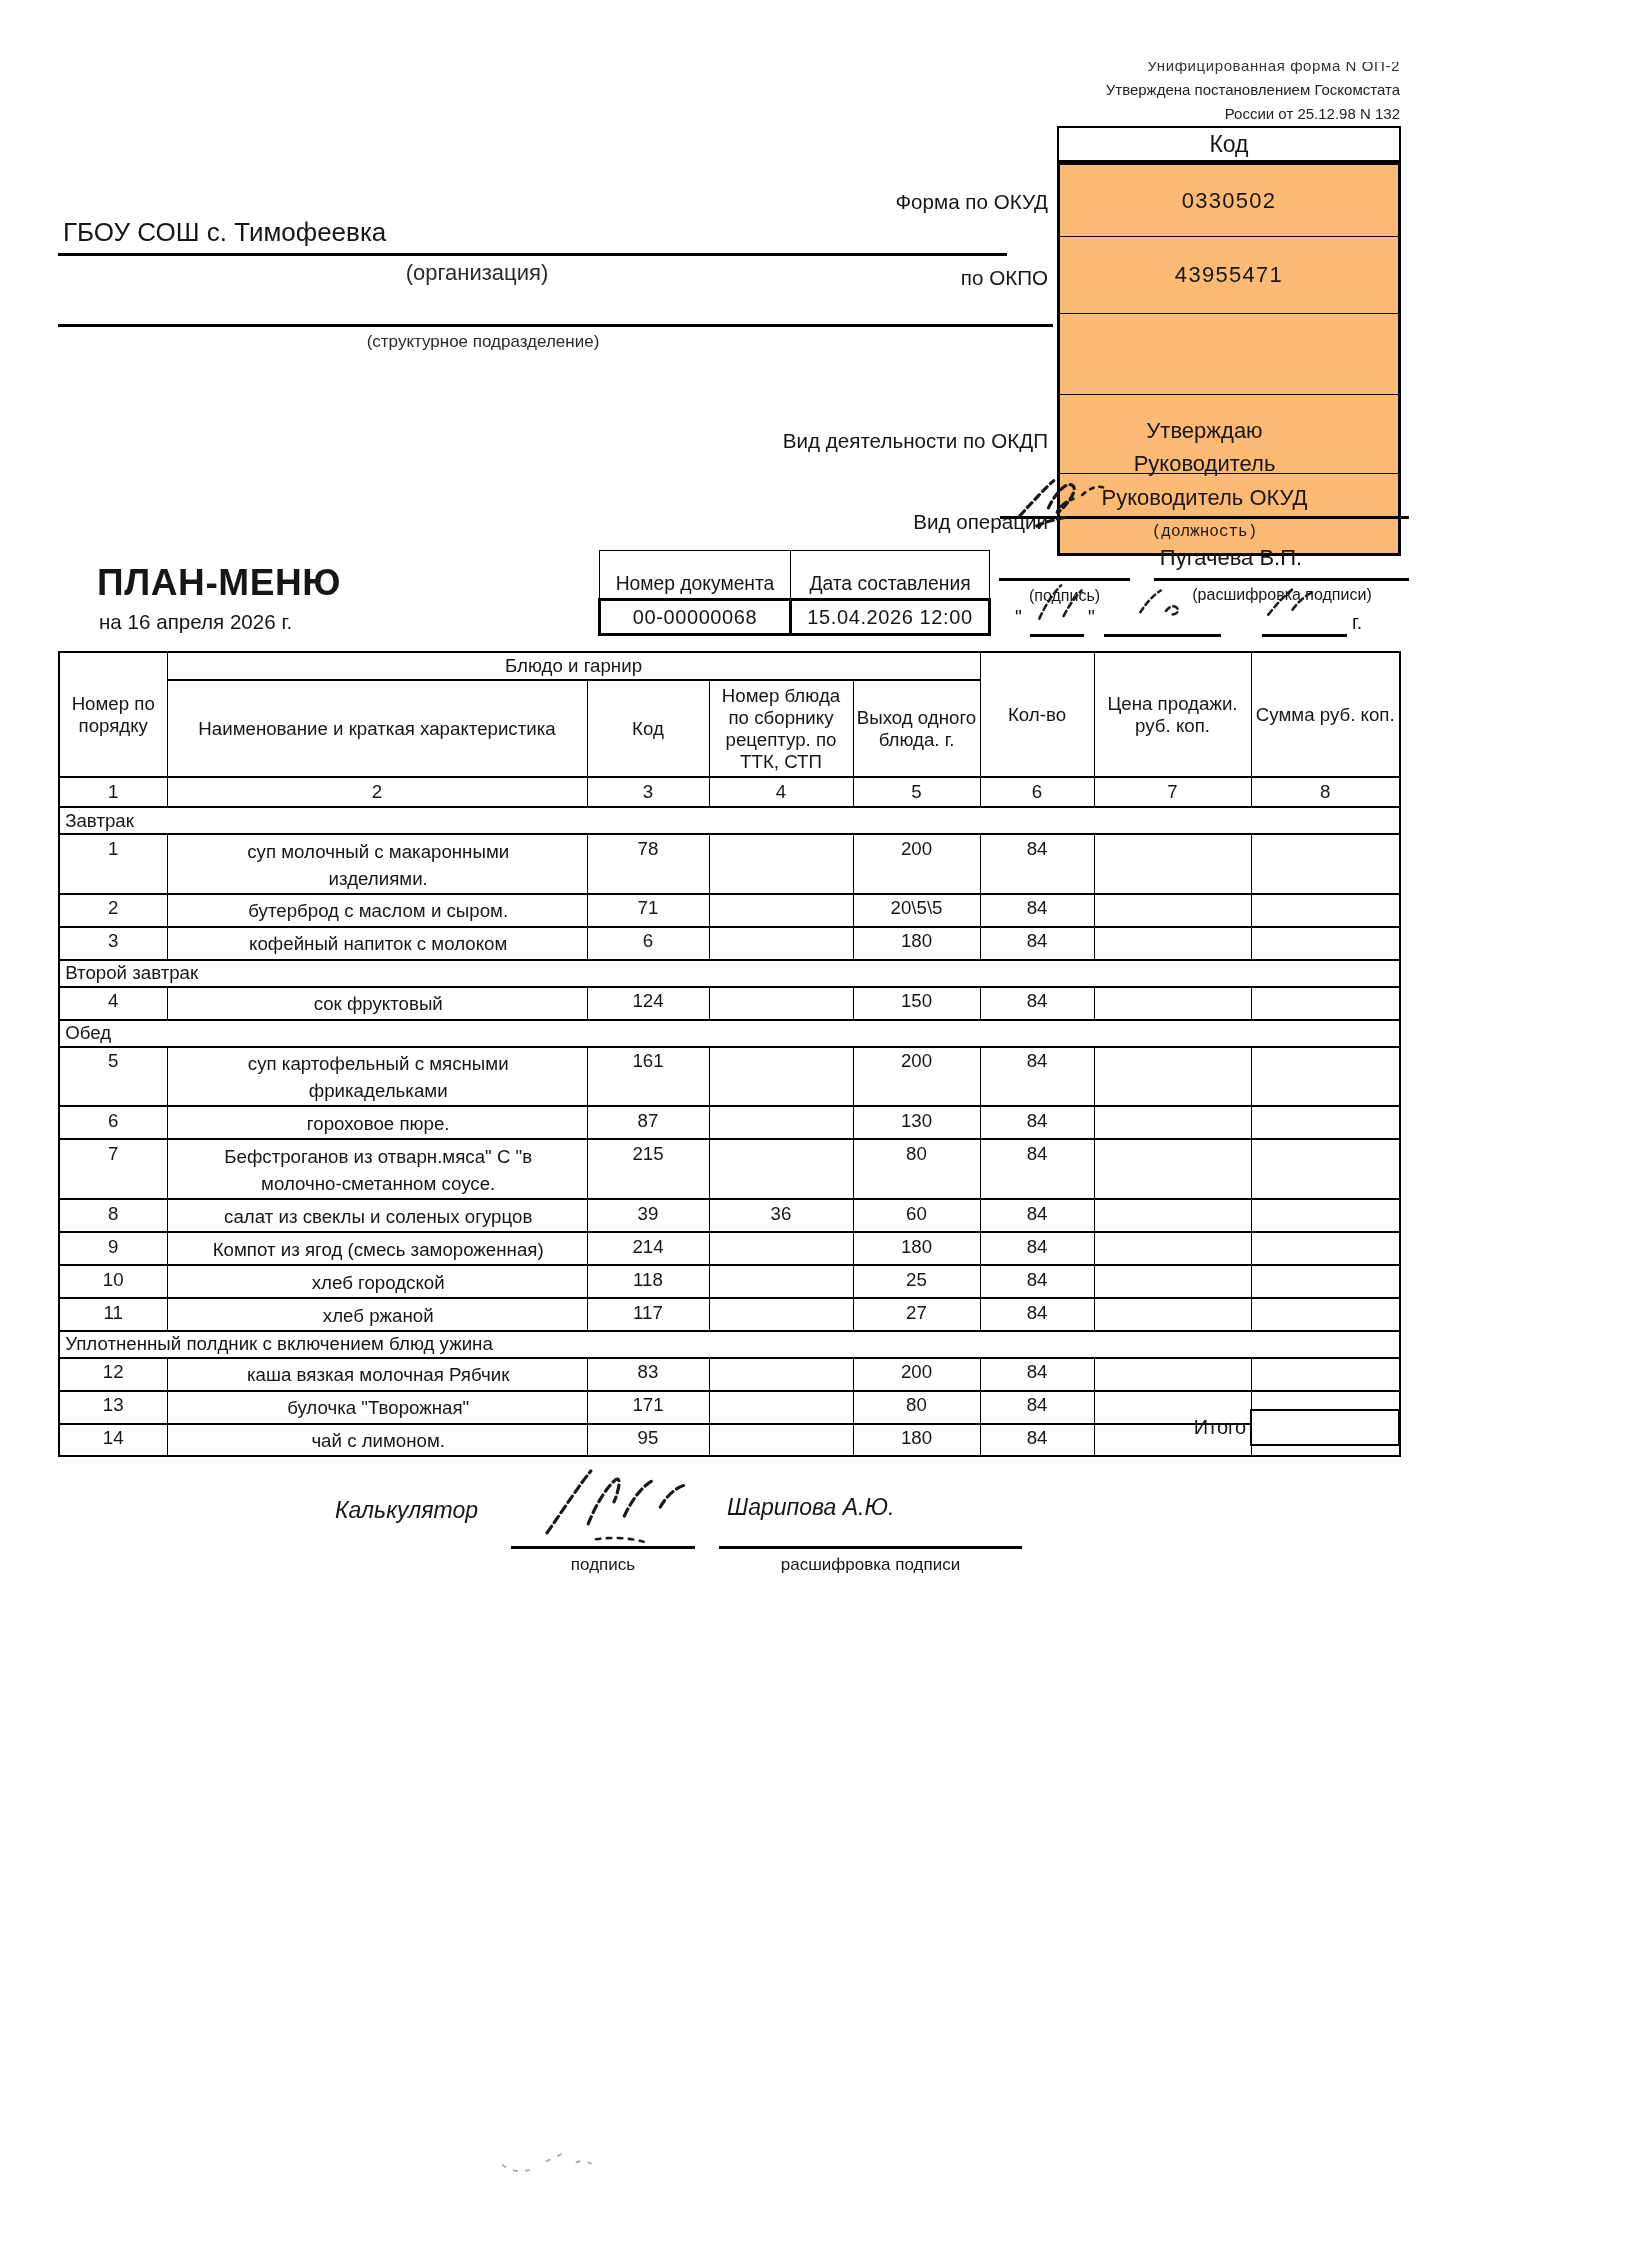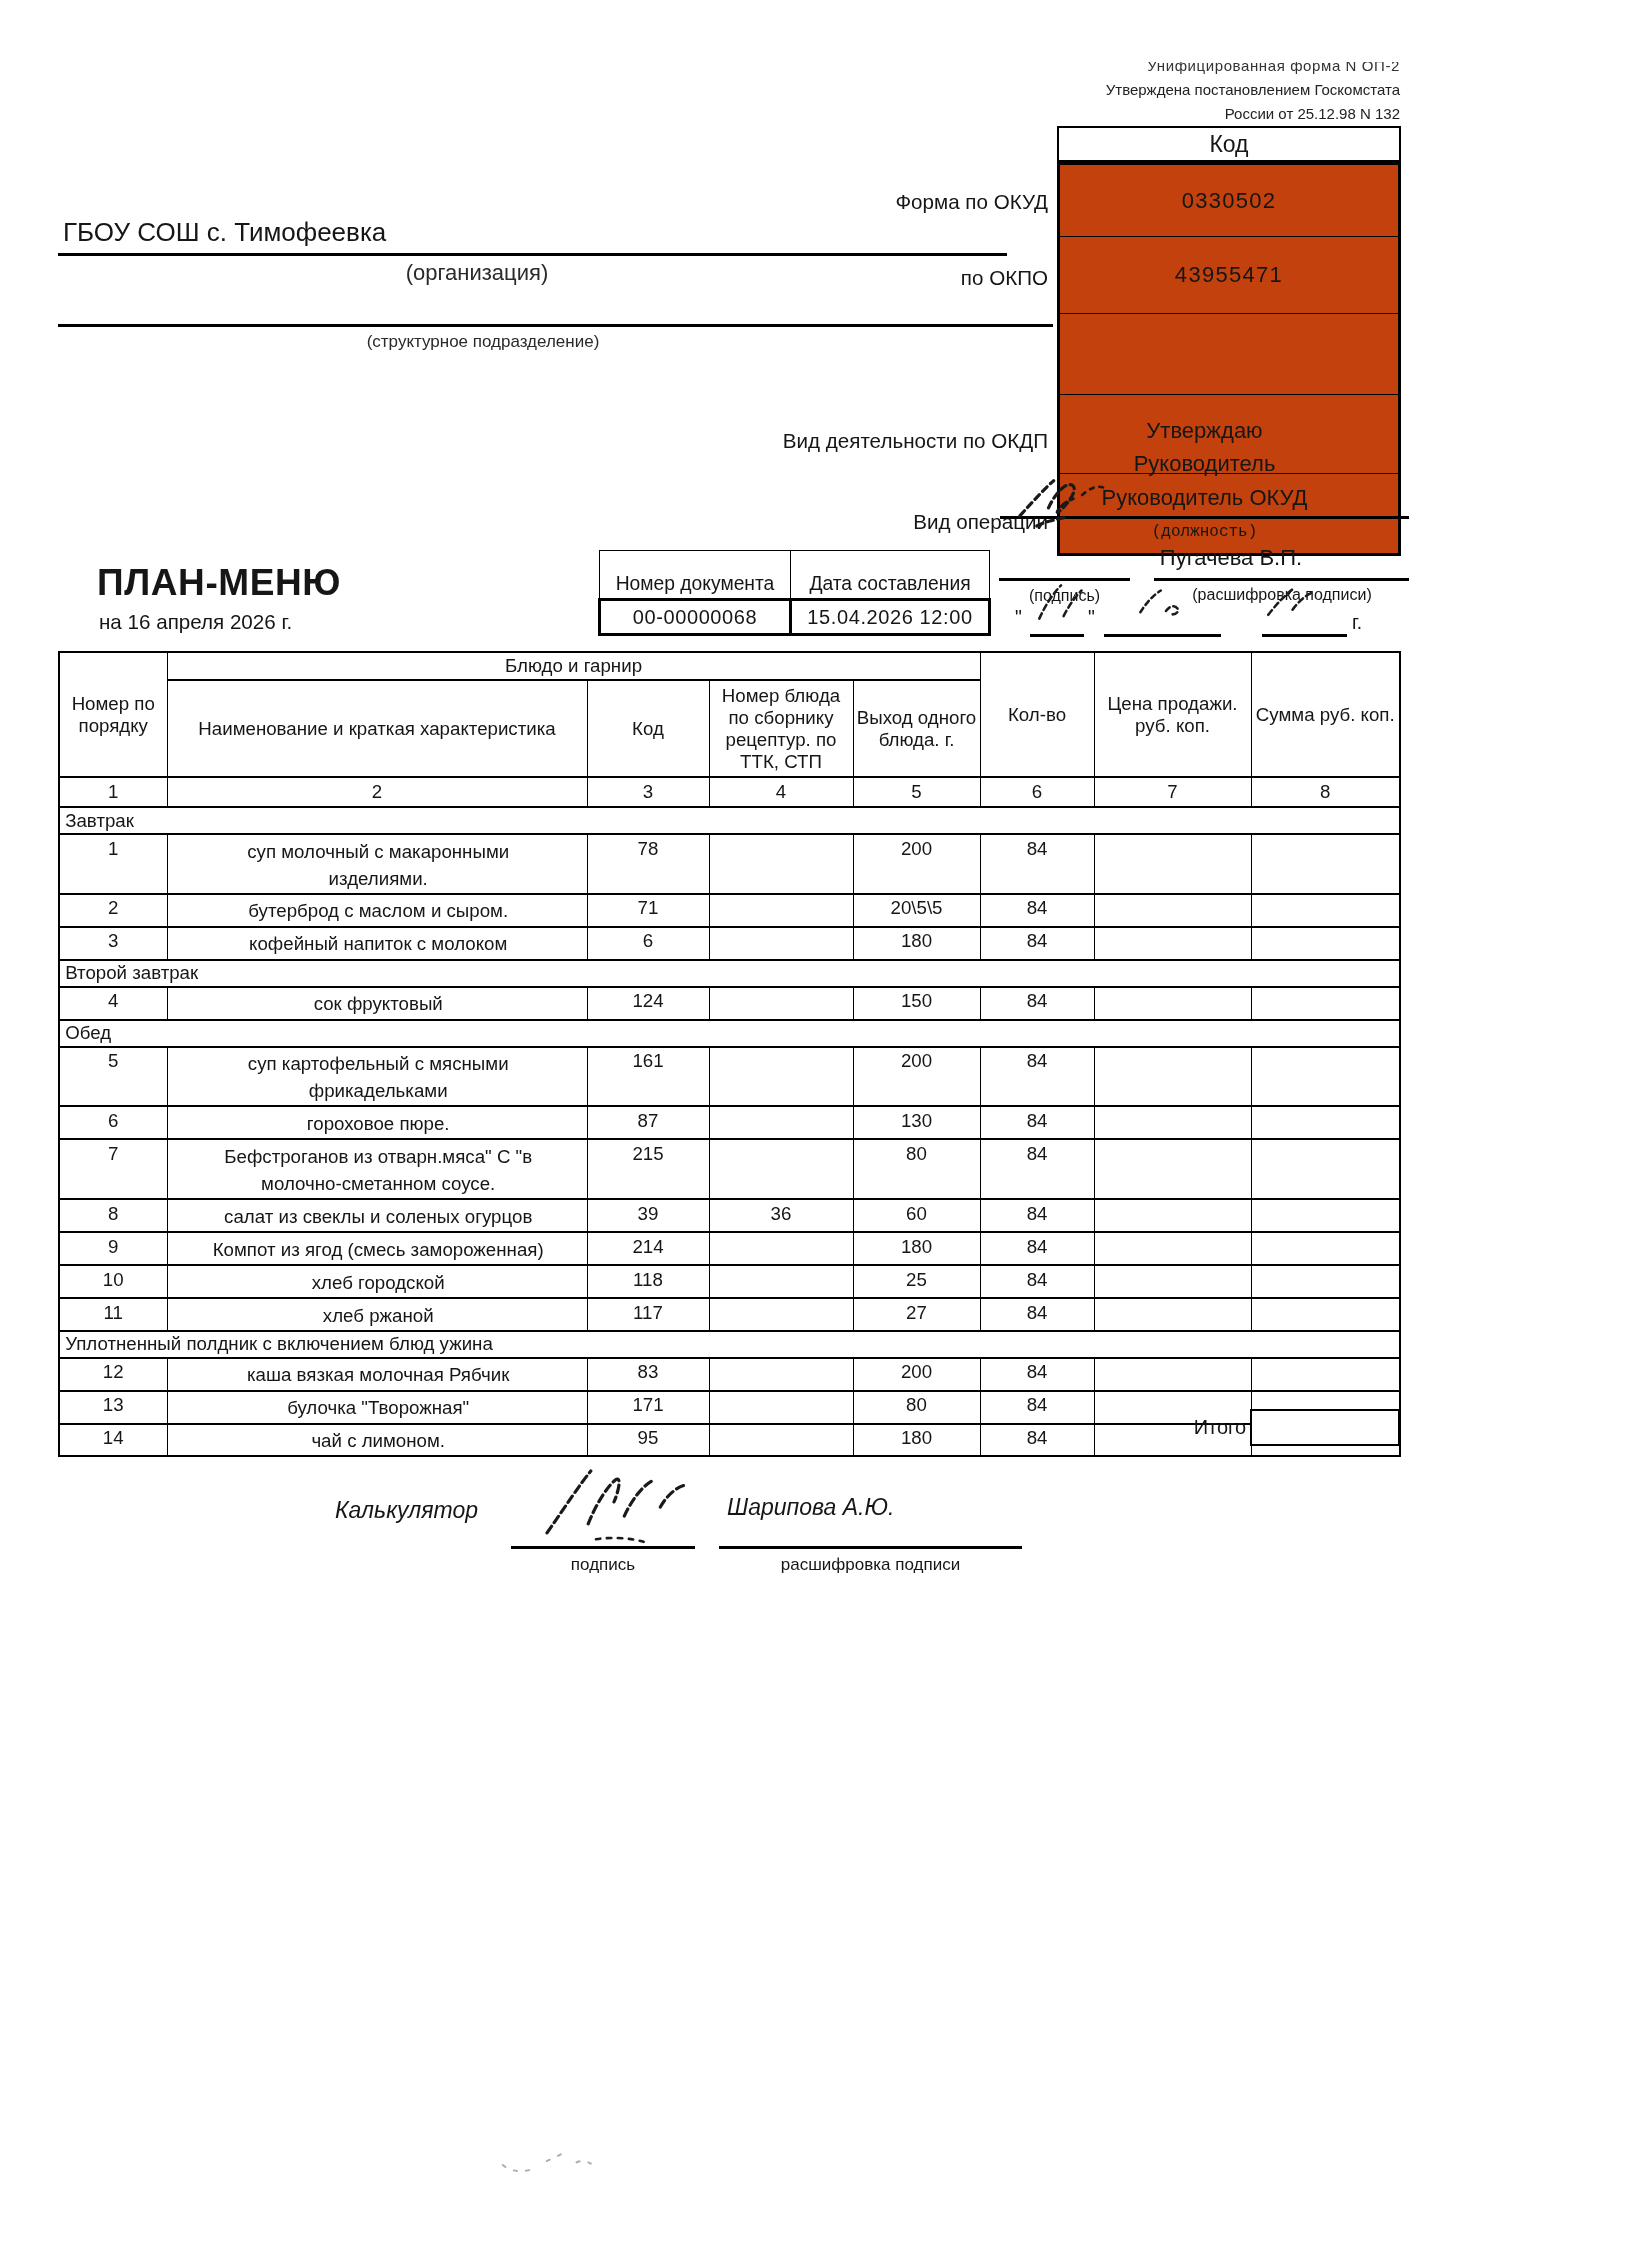--- a/index.html
+++ b/index.html
@@ -8,21 +8,21 @@
   .page {
     position:relative; width:1644px; height:2261px; background:#fff; overflow:hidden;
   }
   
   .form-note { position:absolute; top:62px; right:244px; text-align:right; font-size:15px; line-height:24px; color:#222; }
   .form-note .clip { height:16px; overflow:hidden; }
   .form-note .clip > span { display:block; margin-top:-8.4px; letter-spacing:0.6px; color:#333; }
   
   .code-header-cell { position:absolute; left:1057px; top:126px; width:344px; height:36px; border:2.6px solid #000;
     display:flex; align-items:center; justify-content:center; font-size:23px; }
-  .code-values { position:absolute; left:1057px; top:162px; width:344px; border:3.2px solid #000; background:#c2410c; }
+  .code-values { position:absolute; left:1057px; top:162px; width:344px; border:3.2px solid #000; background:#fdba74; }
   .code-cell { border-bottom:1.9px solid #000; display:flex; align-items:center; justify-content:center; font-size:22px; letter-spacing:1.3px; }
   .code-cell:nth-child(1){ height:72px; }
   .code-cell:nth-child(2){ height:77px; }
   .code-cell:nth-child(3){ height:81px; }
   .code-cell:nth-child(4){ height:79px; }
   .code-cell:nth-child(5){ height:79px; border-bottom:none; }
   .code-label { position:absolute; right:596px; font-size:20.6px; white-space:nowrap; }
   .lab-okud { top:190px; } .lab-okpo { top:266px; } .lab-okdp { top:429px; } .lab-oper { top:510px; }
   
   .org-name { position:absolute; left:63px; top:217px; font-size:26px; }

